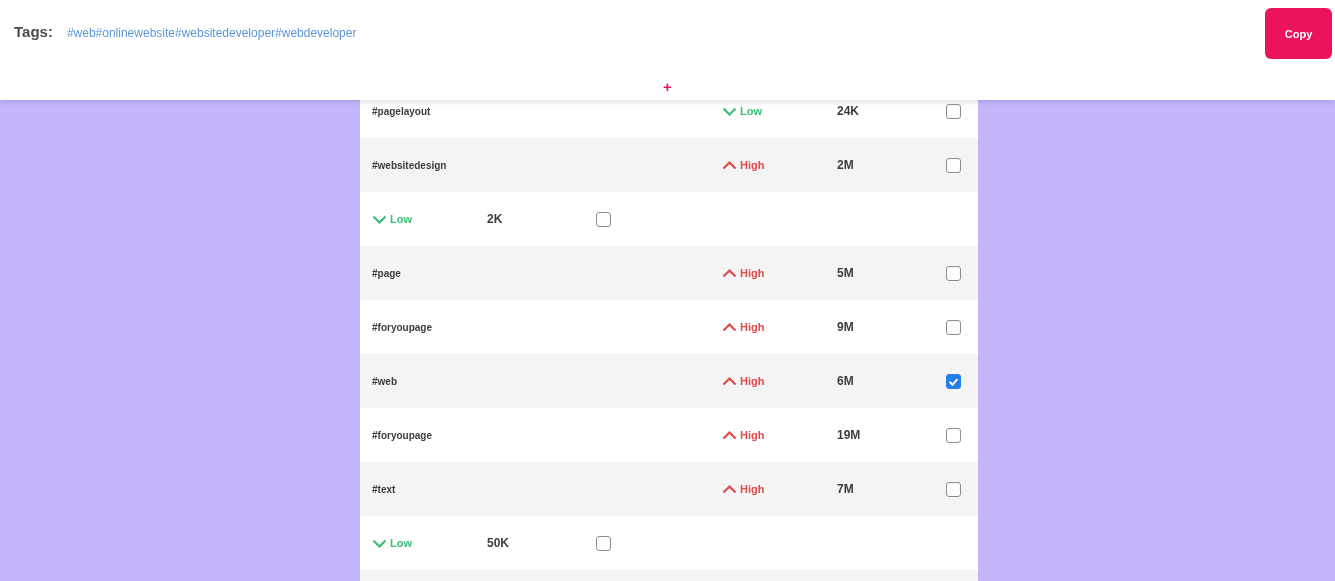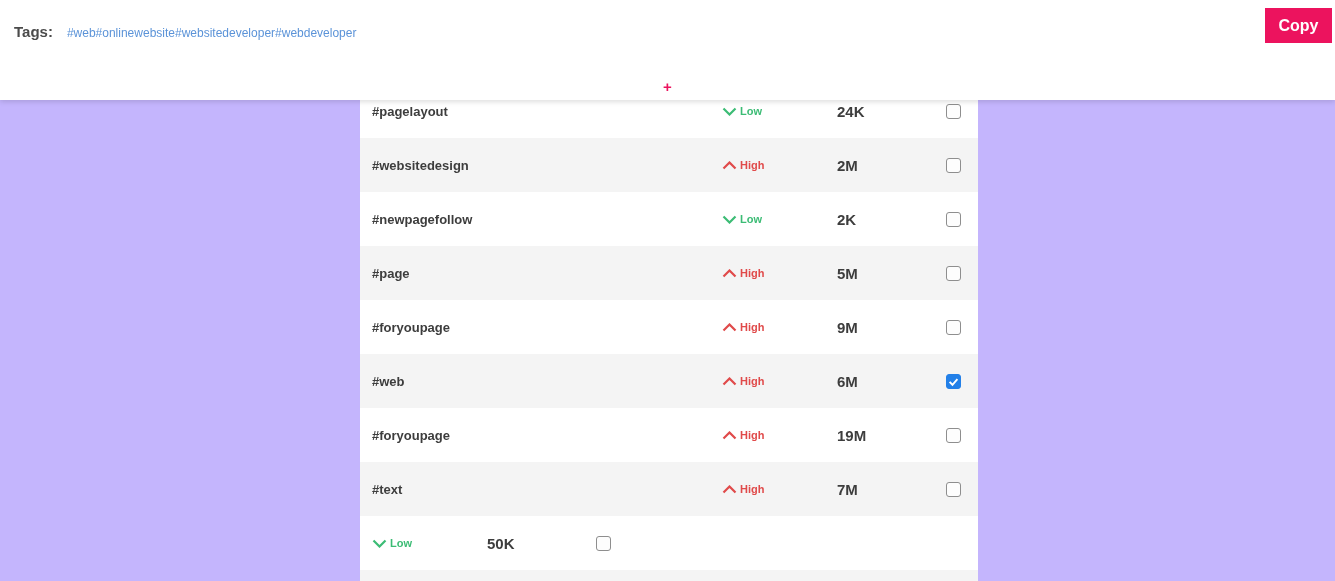--- a/index.html
+++ b/index.html
@@ -18,38 +18,38 @@
   .page{position:relative;width:1335px;height:581px;background:#c4b5fd;}
 
   
   .header{position:absolute;left:0;top:0;width:1335px;height:100px;background:#fff;
     z-index:10;box-shadow:0 2px 5px rgba(0,0,0,0.13);}
   .tags-line{position:absolute;left:14px;top:23px;display:flex;align-items:baseline;
     white-space:nowrap;}
   .tags-label{font-size:15px;font-weight:bold;color:var(--label-dark);margin-right:14px;}
   .tags-list{font-size:12px;}
   .tag-link{color:var(--link-blue);text-decoration:none;font-weight:normal;}
-  .copy-btn{position:absolute;right:3px;top:8px;width:67px;height:35px;
-    background:var(--accent-pink);color:#fff;border:none;border-radius:0;
-    font-family:"Liberation Sans",sans-serif;font-size:16px;font-weight:bold;
+  .copy-btn{position:absolute;right:3px;top:8px;width:67px;height:51px;
+    background:var(--accent-pink);color:#fff;border:none;border-radius:6px;
+    font-family:"Liberation Sans",sans-serif;font-size:11px;font-weight:bold;
     cursor:pointer;}
   .plus-icon{position:absolute;left:50%;transform:translateX(-50%);top:79px;
     color:var(--accent-pink);font-size:15px;font-weight:bold;line-height:15px;
     cursor:pointer;}
 
   
   .table{position:absolute;left:360px;top:84px;width:618px;z-index:1;}
   .row{display:flex;align-items:center;height:54px;padding-left:12px;background:#fff;}
   .row.alt{background:var(--row-alt-bg);align-items:center;}
-  .cell-tag{width:350px;font-size:13px;font-weight:bold;color:var(--text-dark);}
+  .cell-tag{width:350px;font-size:10px;font-weight:bold;color:var(--text-dark);}
   .cell-trend{width:115px;display:flex;align-items:center;font-size:11px;font-weight:bold;}
   .cell-trend.low{color:var(--green-low);}
   .cell-trend.high{color:var(--red-high);}
   .cell-trend svg{margin-right:3px;display:block;}
-  .cell-count{width:109px;font-size:15px;font-weight:bold;color:var(--text-dark);}
+  .cell-count{width:109px;font-size:12px;font-weight:bold;color:var(--text-dark);}
   .cell-check{width:32px;display:flex;align-items:center;}
   .checkbox{width:15px;height:15px;border:1.5px solid #8E8E8E;border-radius:3px;
     background:#FDFDFD;cursor:pointer;display:flex;align-items:center;justify-content:center;}
   .checkbox.checked{background:var(--checkbox-checked);border-color:var(--checkbox-checked);}
   .checkbox svg{display:none;}
   .checkbox.checked svg{display:block;}
   .row.partial{height:54px;}
 </style>
 </head>
 <body>
@@ -94,21 +94,20 @@
       </span>
       <span class="cell-count">2M</span>
       <span class="cell-check">
         <span class="checkbox">
           
         </span>
       </span>
     </div>
 
     <div class="row">
-      <span class="cell-tag">#newpagefollow</span>
       <span class="cell-trend low">
 
         <svg class="chev chev-down" width="15" height="9" viewBox="0 0 15 9">
           <polyline points="1.5,1.5 7.5,7.5 13.5,1.5" fill="none" stroke="currentColor" stroke-width="2.2"></polyline>
         </svg>
         <span class="trend-word">Low</span>
       </span>
       <span class="cell-count">2K</span>
       <span class="cell-check">
         <span class="checkbox">

